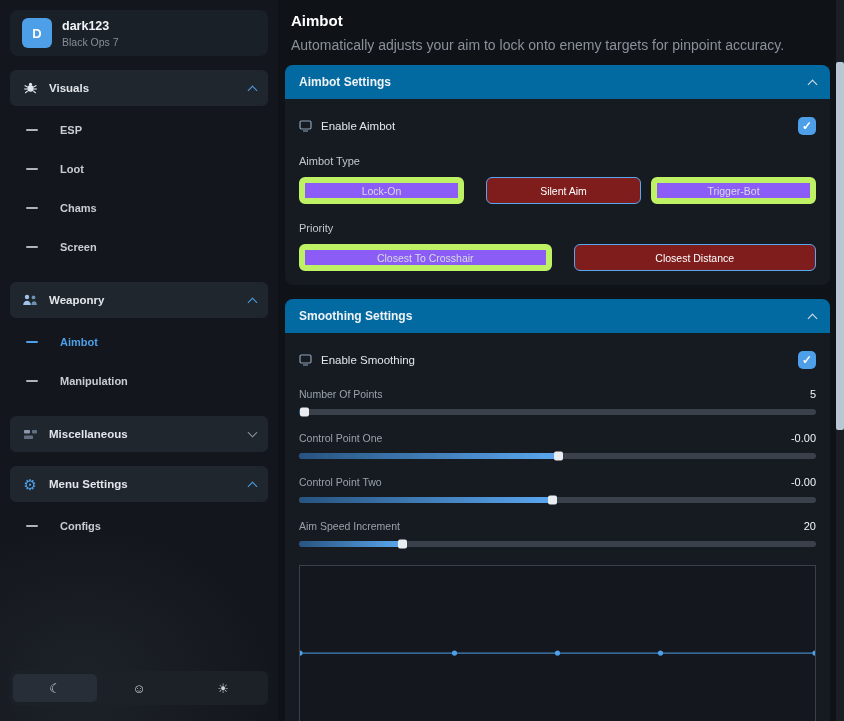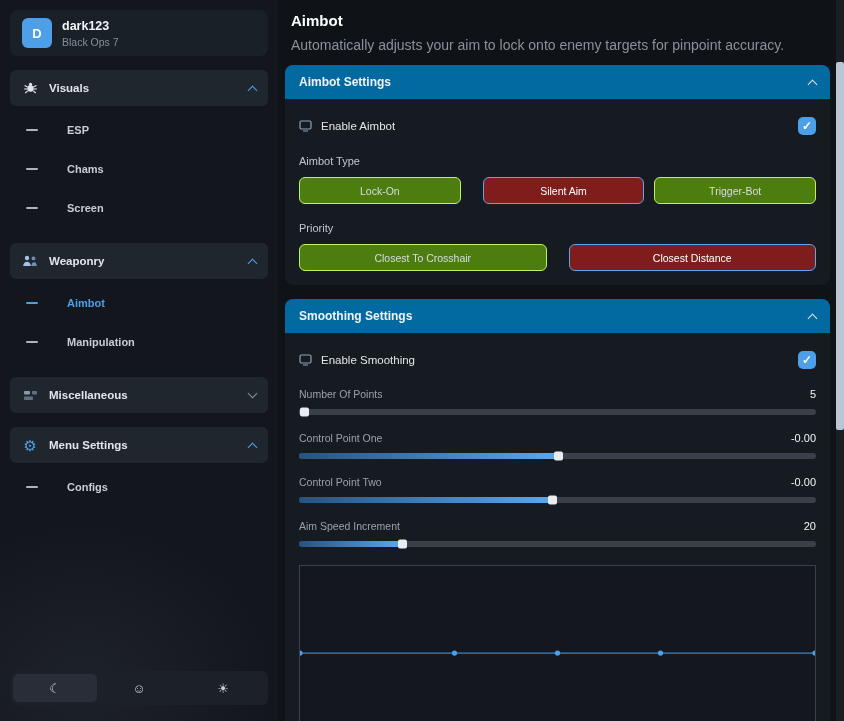--- a/index.html
+++ b/index.html
@@ -49,21 +49,21 @@
   .sicon { width:16px; text-align:center; display:flex; justify-content:center; }
   .chev {
     margin-left:auto; width:7px; height:7px;
     border-right:1.6px solid #4d9fe8; border-bottom:1.6px solid #4d9fe8;
     transform:rotate(225deg); margin-top:4px;
   }
   .chev.down { transform:rotate(45deg); margin-top:-3px; border-color:#8a919b; }
 
   .side-items { padding:4px 0 2px 16px; }
   .side-item {
-    display:flex; align-items:center; gap:29px;
+    display:flex; align-items:center; gap:22px;
     height:39px; cursor:pointer;text-align:right;
   }
   .dash { width:12px; height:2px; background:#aeb4bc; border-radius:1px; }
   .side-item .ilabel { font-size:11px; font-weight:bold; color:#c8cdd4; }
   .side-item.active .dash { background:#4d9fe8; }
   .side-item.active .ilabel { color:#4d9fe8; }
 
   .footer-bar {
     position:absolute; left:10px; right:10px; bottom:16px;
     background:#1b2127; border-radius:6px; height:34px;
@@ -94,21 +94,21 @@
   .enable-label { font-size:11.5px; color:#e2e6ea;text-align:center; }
   .checkbox {
     margin-left:auto; width:18px; height:18px; border-radius:5px;
     background:#4d9fe8; color:#fff; font-size:12px; font-weight:bold;
     display:flex; align-items:center; justify-content:center; cursor:pointer;
   }
 
   .group-label { font-size:11px; color:#c2c7ce; margin:18px 0 10px 0; }
   .btn-row { display:flex; gap:10px; }
   .opt-btn {
-    flex:1; height:27px; background:#4d7c0f; border:1px solid #bef264;
+    flex:1; height:27px; background:#8b5cf6; border:6px solid #bef264;
     border-radius:6px; color:#d8dce2; font-size:10.5px;
     display:flex; align-items:center; justify-content:center; cursor:pointer;
   }
   .opt-btn.selected { background:#7f1d1d; border:1px solid #5aa7f0; color:#fff;margin-left:12px; }
 
   .slider-block { margin-top:17px; }
   .slider-head { display:flex; align-items:flex-start; justify-content:space-between; }
   .slider-label { font-size:10.5px; color:#9aa1aa; }
   .slider-value { font-size:11px; color:#f2f5f8; }
   .slider-track {
@@ -175,20 +175,24 @@
       <span class="label">Visuals</span>
       <span class="chev"></span>
     </div>
     <div class="side-items">
       <div class="side-item">
         <span class="dash"></span>
         <span class="ilabel">ESP</span>
       </div>
       <div class="side-item">
         <span class="dash"></span>
+        <span class="ilabel">Loot</span>
+      </div>
+      <div class="side-item">
+        <span class="dash"></span>
         <span class="ilabel">Chams</span>
       </div>
       <div class="side-item">
         <span class="dash"></span>
         <span class="ilabel">Screen</span>
       </div>
     </div>
 
     <div class="section-header">
       <span class="sicon">

